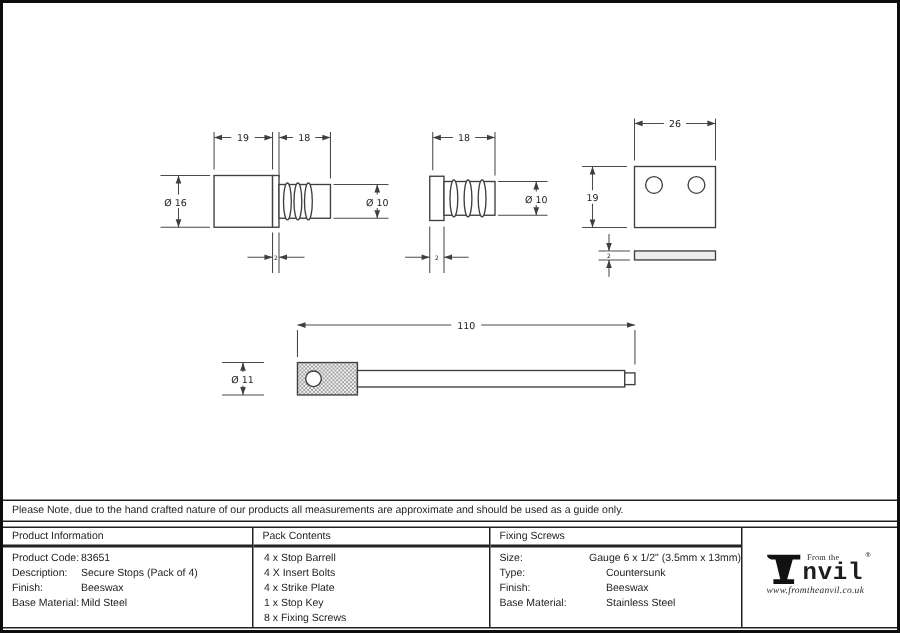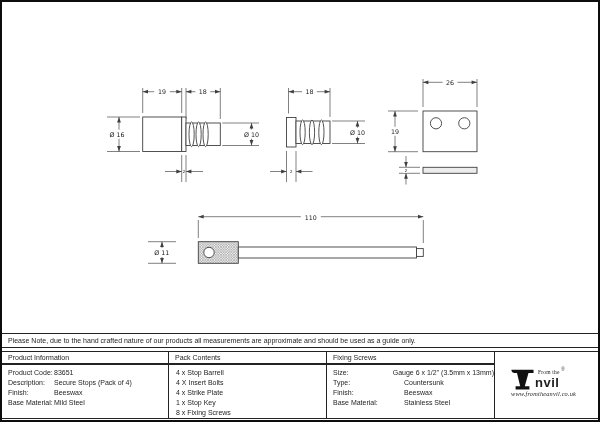--- a/index.html
+++ b/index.html
@@ -49,21 +49,21 @@
   .col1 .tlabel{width:46px;}
   .col3 .tlabel{width:71px;}
   .tvalue{flex:1;}
   .litem{height:10px;line-height:10px;font-size:7px;padding-left:7px;white-space:nowrap;}
 
   .logo{position:absolute;left:16px;top:17px;width:84px;}
   .logo-top{display:flex;align-items:flex-end;}
   .anvil-glyph{display:block;}
   .logo-text{position:relative;margin-left:1px;padding-right:5px;}
   .from-the{display:block;font-family:"Liberation Serif",serif;font-size:5.5px;line-height:5px;margin-left:3px;letter-spacing:0.2px;}
-  .nvil{display:block;font-family:Liberation Sans, sans-serif;font-weight:bold;font-size:13px;line-height:15px;letter-spacing:0.5px;}
+  .nvil{display:block;font-family:Liberation Mono, monospace;font-weight:bold;font-size:16px;line-height:15px;letter-spacing:0.5px;}
   .reg{position:absolute;top:-2px;right:0;font-size:4.5px;line-height:4px;}
   .website{font-family:"Liberation Serif",serif;font-style:italic;font-size:6.3px;line-height:8px;letter-spacing:0.2px;white-space:nowrap;}
 </style>
 </head>
 <body>
 
 <div class="page">
 
   <svg class="drawing-svg" width="596" height="331" viewBox="2 2 596 331" xmlns="http://www.w3.org/2000/svg">
     <defs>

